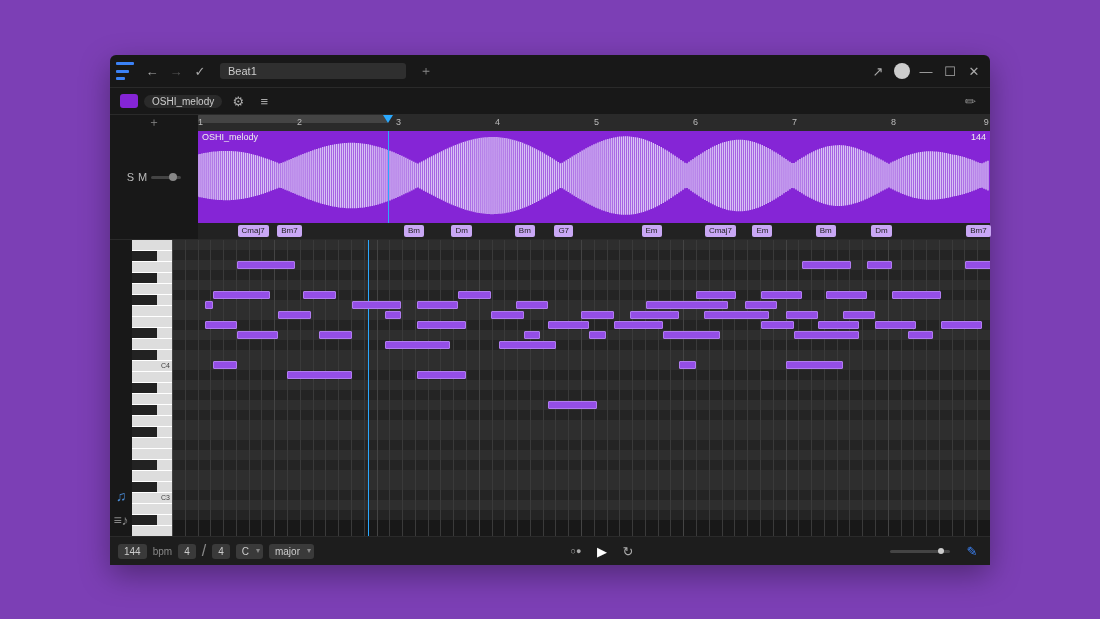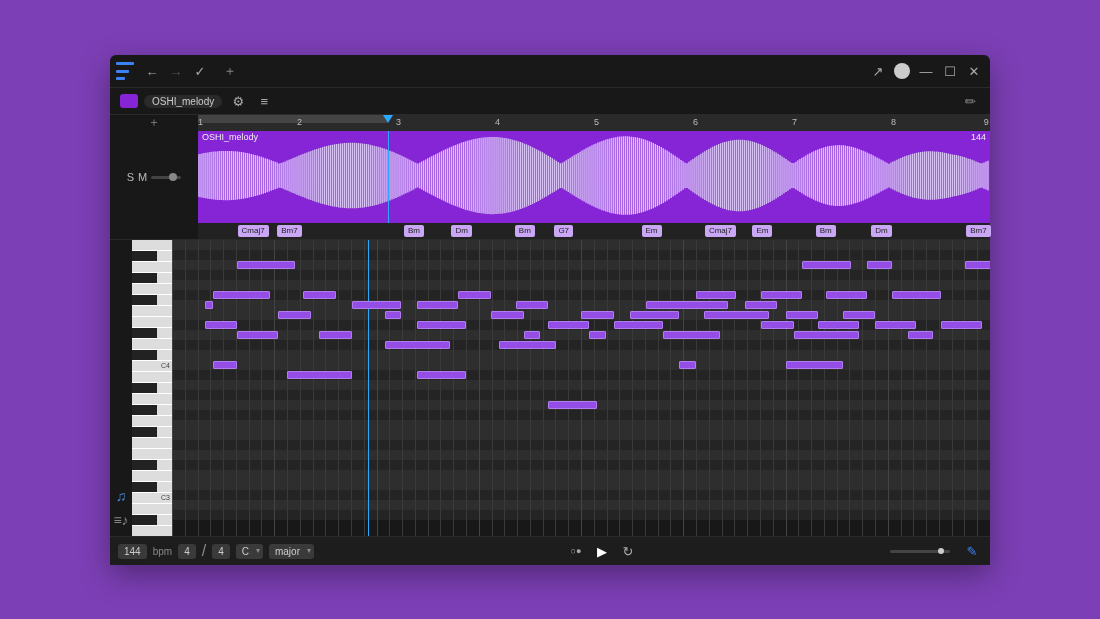--- a/index.html
+++ b/index.html
@@ -75,20 +75,21 @@
 
  <div class="titlebar">
   <div class="logo">
           <span></span>
           <span></span>
           <span></span>
         </div>
   <div class="ico">←</div>
   <div class="ico" style="opacity:.4">→</div>
   <div class="ico">✓</div>
+  <div class="tab">Beat1</div>
   <div class="ico plus">＋</div>
   <div class="spacer"></div>
   <div class="ico">↗</div>
   <div class="ico">
           <span class="avatar"></span>
         </div>
   <div class="ico">—</div>
   <div class="ico">☐</div>
   <div class="ico">✕</div>
  </div>

